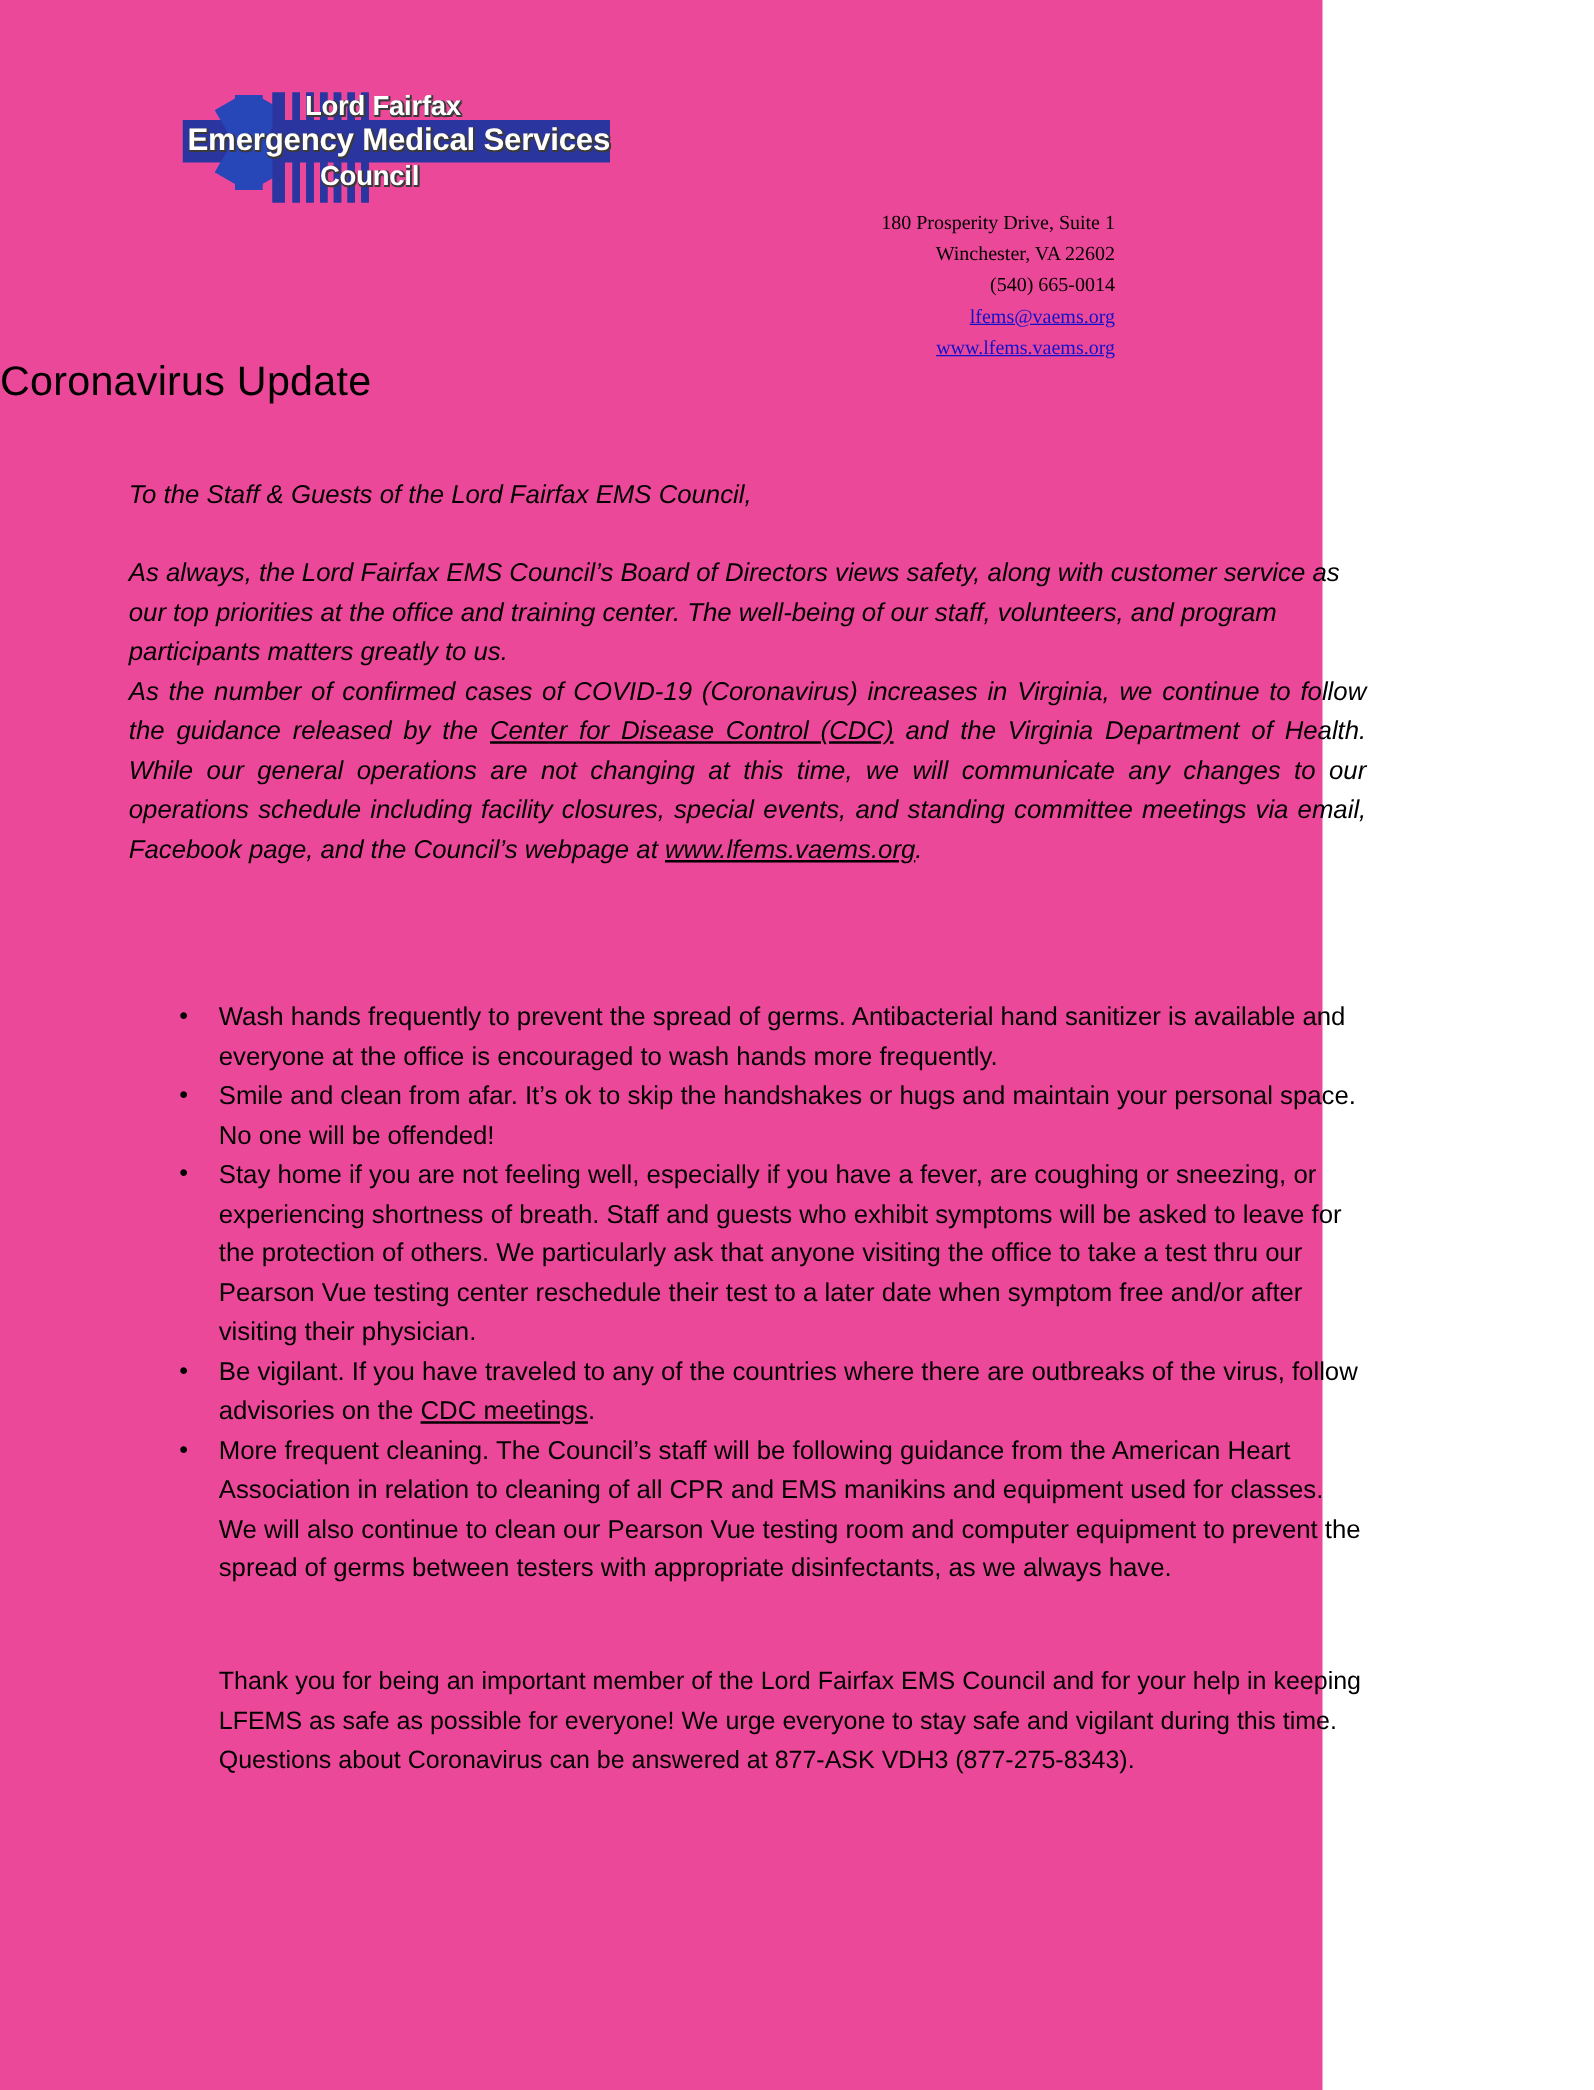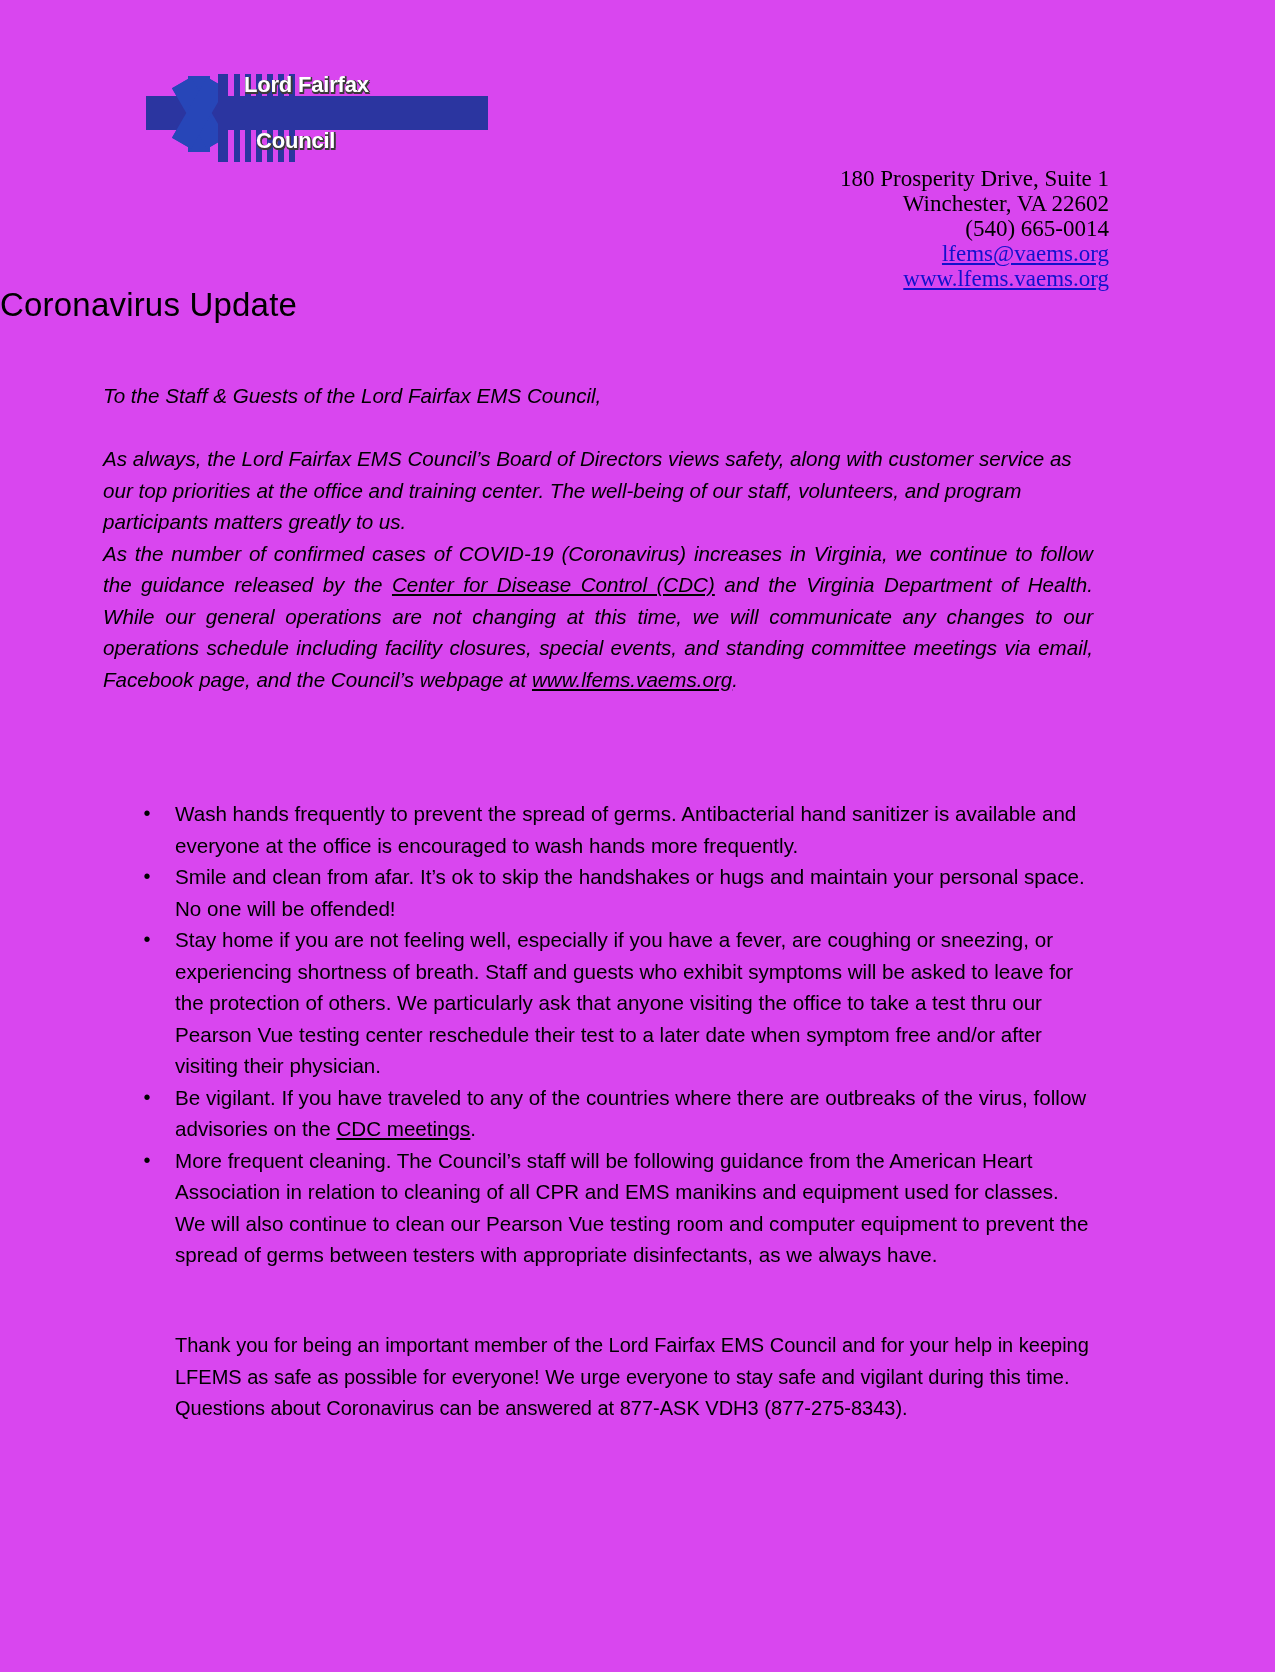--- a/index.html
+++ b/index.html
@@ -11,23 +11,23 @@
     width: 1275px;
     height: 1672px;
     position: relative;
     font-family: "Liberation Sans", sans-serif;
     color: #000000;
     overflow: hidden;
   }
   .page {
     position: absolute;
     left: 0; top: 0;
-    width: 1275px;
+    width: 1058px;
     height: 1672px;
-    background: #d946ef;
+    background: #ec4899;
   }
 
   
   .logo-block {
     position: absolute;
     left: 146px;
     top: 66px;
     width: 342px;
     height: 98px;
   }
@@ -60,21 +60,21 @@
   .logo-line-2 { left: 4px;   top: 32px; font-size: 25px; }
   .logo-line-3 { left: 110px; top: 62px; font-size: 22px; }
 
   
   .address-block {
     position: absolute;
     right: 166px;
     top: 166px;
     text-align: right;
     font-family: "Liberation Serif", serif;
-    font-size: 23px;
+    font-size: 16px;
     line-height: 25px;
     color: #000000;
   }
   .address-block .addr-line { white-space: nowrap; }
   .address-block .addr-link {
     color: #1111cc;
     text-decoration: underline;
     white-space: nowrap;
     cursor: pointer;
   }
@@ -185,20 +185,21 @@
         <rect x="88" y="8" width="6" height="88"></rect>
         <rect x="99" y="8" width="6" height="88"></rect>
         <rect x="110" y="8" width="6" height="88"></rect>
         <rect x="121" y="8" width="6" height="88"></rect>
         <rect x="132" y="8" width="6" height="88"></rect>
         <rect x="143" y="8" width="6" height="88"></rect>
       </g>
     </svg>
     <div class="logo-text-layer">
       <div class="logo-line logo-line-1">Lord Fairfax</div>
+      <div class="logo-line logo-line-2">Emergency Medical Services</div>
       <div class="logo-line logo-line-3">Council</div>
     </div>
   </div>
 
   <div class="address-block">
     <div class="addr-line">180 Prosperity Drive, Suite 1</div>
     <div class="addr-line">Winchester, VA  22602</div>
     <div class="addr-line">(540) 665-0014</div>
     <div class="addr-link">lfems@vaems.org</div>
     <div class="addr-link">www.lfems.vaems.org</div>

